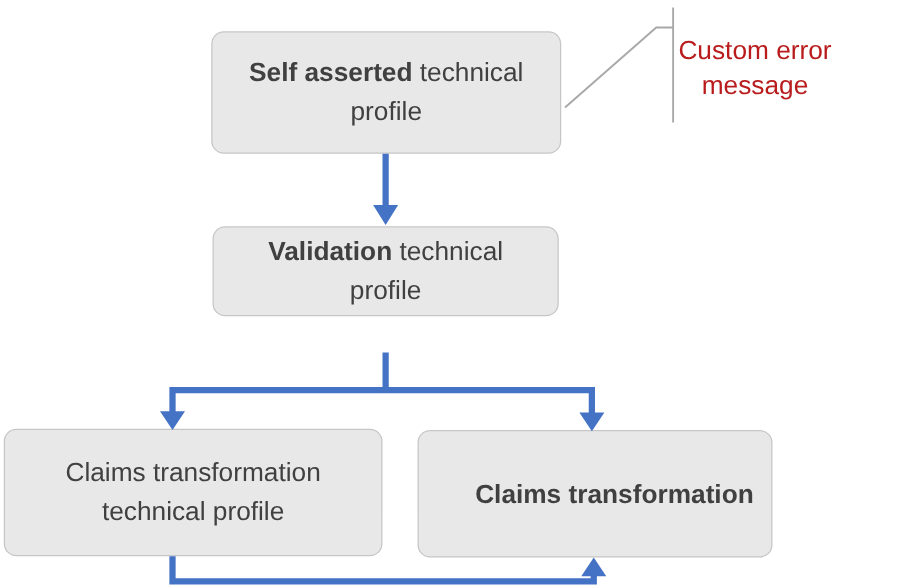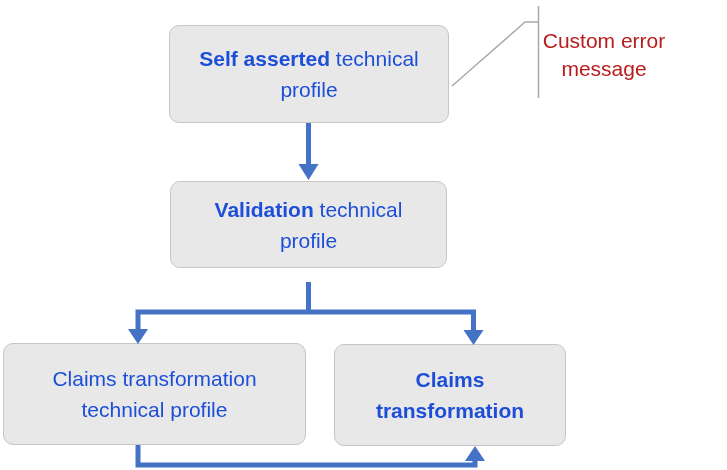--- a/index.html
+++ b/index.html
@@ -18,31 +18,31 @@
   .node {
     position: absolute;
     box-sizing: border-box;
     background: #e9e8e8;
     border: 1px solid #c6c6c6;
     border-radius: 10px;
     display: flex;
     align-items: center;
     justify-content: flex-end;
     text-align: center;
-    color: #1d4ed8;
+    color: #404040;
     font-size: 21px;
     line-height: 31px;
     padding: 6px 14px;
     z-index: 1;
   }
   .node .bold { font-weight: bold; }
   .node-self-asserted   { left: 169px; top: 25px;  width: 280px; height: 98px;  }
-  .node-validation      { left: 170px; top: 181px; width: 277px; height: 87px; }
+  .node-validation      { left: 170px; top: 181px; width: 277px; height: 72px; }
   .node-claims-tp       { left: 3px;   top: 343px; width: 303px; height: 102px; }
-  .node-claims-transf   { left: 334px; top: 344px; width: 232px; height: 102px; }
+  .node-claims-transf   { left: 334px; top: 344px; width: 284px; height: 102px; }
   .connector-layer {
     position: absolute;
     left: 0; top: 0;
     width: 727px; height: 470px;
     z-index: 2;
     pointer-events: none;
   }
   .callout-text {
     position: absolute;
     left: 518px;

